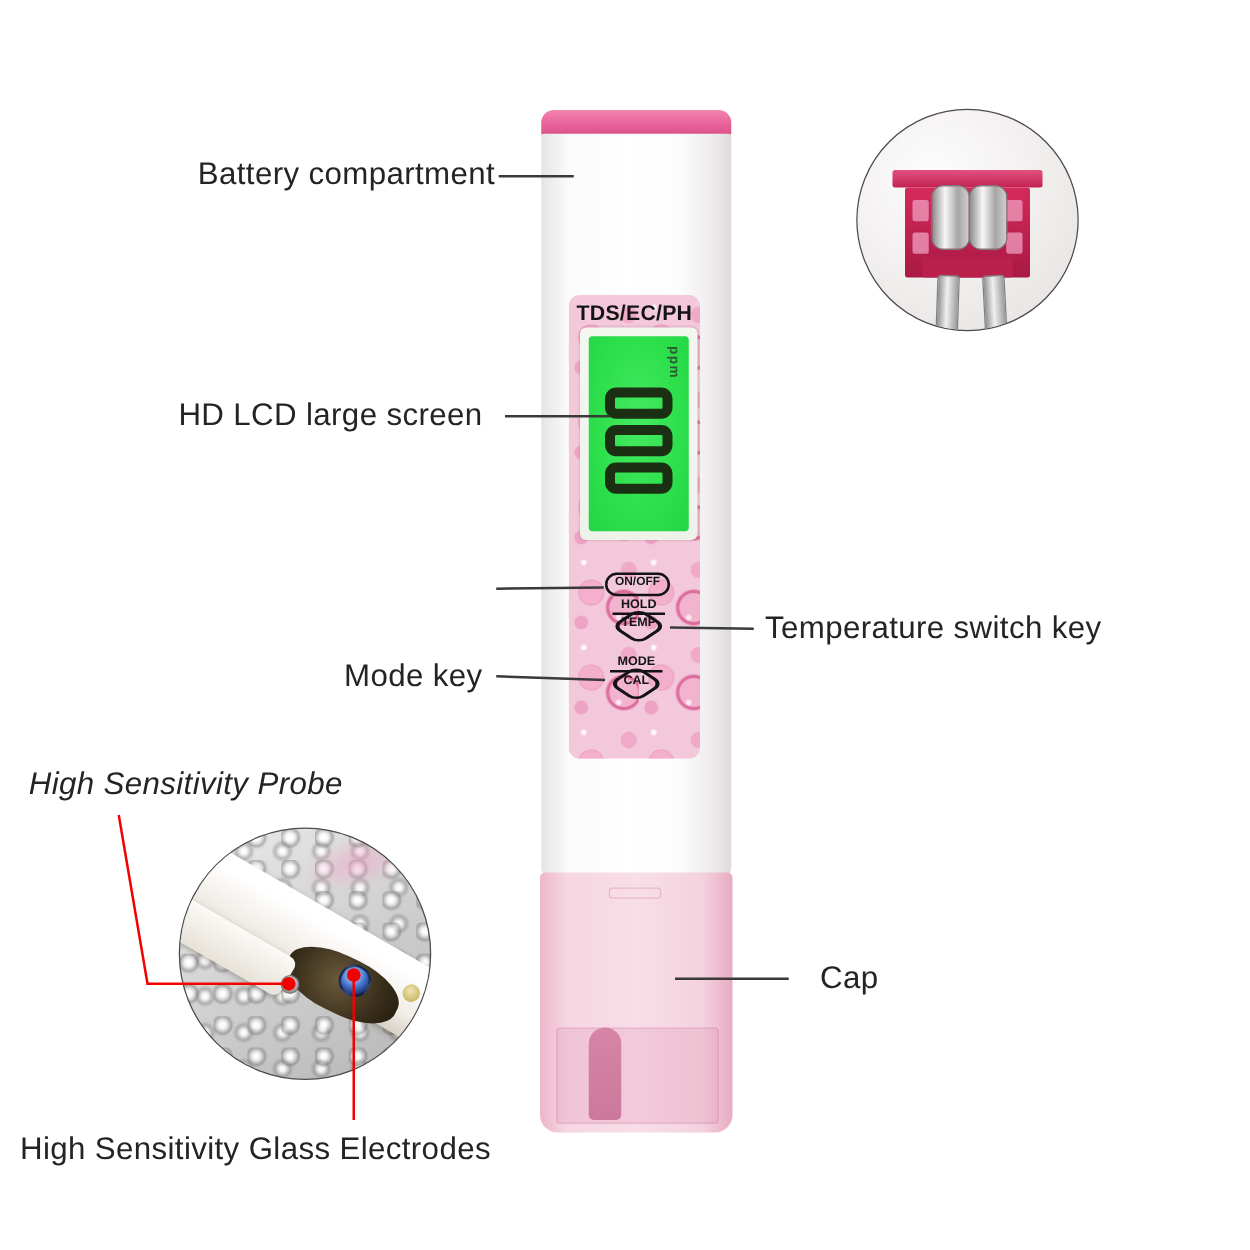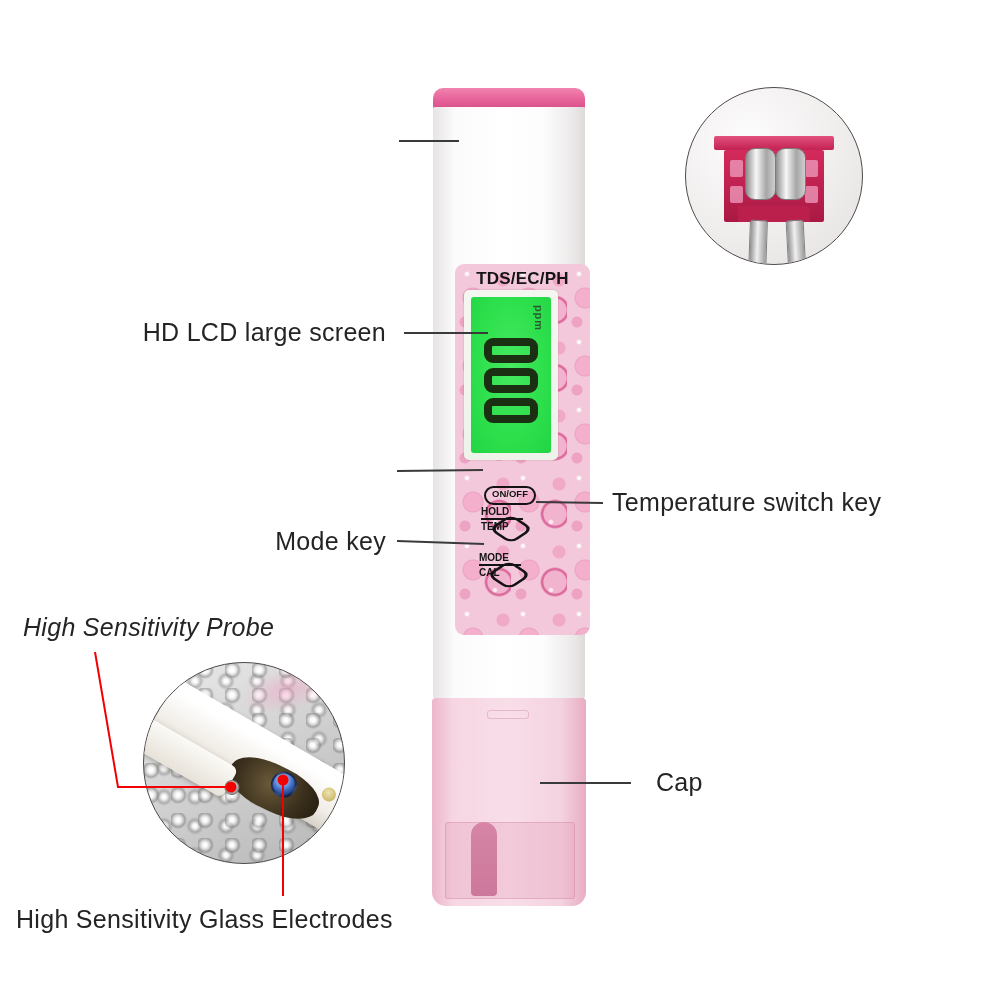--- a/index.html
+++ b/index.html
@@ -20,48 +20,48 @@
   #lbl-electrodes{top:905px;left:16px;}
   
   #lines{position:absolute;top:0;left:0;z-index:50;pointer-events:none;}
   
   .pen-topcap{position:absolute;left:433px;top:88px;width:152px;height:21px;
     border-radius:10px 10px 3px 3px;
     background:linear-gradient(180deg,#f283ae 0%,#e7629a 55%,#d94f88 100%);}
   .pen-body{position:absolute;left:433px;top:107px;width:152px;height:592px;
     border-radius:2px 2px 4px 4px;
     background:linear-gradient(90deg,#e6e3e3 0%,#fbfbfb 14%,#ffffff 45%,#fdfdfd 72%,#ece9e9 92%,#dedada 100%);}
-  .panel{position:absolute;left:455px;top:236px;width:135px;height:371px;border-radius:9px;
+  .panel{position:absolute;left:455px;top:236px;width:105px;height:371px;border-radius:9px;
     background-color:#f4c8db;
     background-image:
       radial-gradient(circle at 12px 10px, rgba(255,255,255,.85) 0 1.5px, transparent 3px),
       radial-gradient(circle at 40px 54px, rgba(255,255,255,.7) 0 1.5px, transparent 3px),
       radial-gradient(circle at 18px 34px, #f4afcd 0 9px, #eba2c2 10px, transparent 11px),
       radial-gradient(circle at 48px 16px, #f0a9c7 0 6px, transparent 7px),
       radial-gradient(circle at 44px 46px, transparent 11px, #dd6d9e 12px 13.5px, transparent 15px),
       radial-gradient(circle at 44px 46px, #f2b3cf 0 11px, transparent 12px),
       radial-gradient(circle at 10px 58px, #eda3c3 0 5px, transparent 6px);
-    background-size:56px 68px;margin-top:28px;}
+    background-size:56px 68px;}
   .brand{position:absolute;top:5px;left:0;width:100%;text-align:center;
     font-size:17px;font-weight:bold;color:#141414;letter-spacing:.2px;}
   .lcd-bezel{position:absolute;left:9px;top:26px;width:94px;height:170px;border-radius:5px;
     background:linear-gradient(180deg,#f4f7f0,#eef3ea);box-shadow:0 0 2px rgba(120,60,90,.35);}
   .lcd-screen{position:absolute;left:7px;top:7px;width:80px;height:156px;border-radius:3px;
     background:radial-gradient(ellipse at 50% 45%, #46ea61 0%, #2cdf4b 60%, #23d544 100%);overflow:hidden;}
   .lcd-unit{position:absolute;right:-1px;top:15px;font-size:11px;font-weight:bold;color:#2c5a33;
     transform:rotate(90deg);letter-spacing:1px;}
   .digits{position:absolute;left:0;top:41px;width:100%;display:flex;flex-direction:column;align-items:center;gap:5px;}
   .digit{width:54px;height:25px;box-sizing:border-box;border:8px solid #1b2f12;border-radius:9px;}
   
   .btn-onoff{position:absolute;left:29px;top:222px;width:52px;height:19px;box-sizing:border-box;
     border:2.5px solid #131313;border-radius:10px;display:flex;align-items:flex-start;justify-content:center;
     font-size:9.5px;font-weight:bold;color:#131313;}
   .diamond{position:absolute;width:20px;height:20px;box-sizing:border-box;border:2.5px solid #131313;
     border-radius:6px;transform:scale(1.6,1.05) rotate(45deg);}
-  .btn-stack{position:absolute;width:60px;display:flex;flex-direction:column;
+  .btn-stack{position:absolute;width:60px;display:flex;flex-direction:column;align-items:center;
     font-size:10px;font-weight:bold;color:#131313;line-height:11px;}
   .btn-divider{width:42px;height:2px;background:#131313;margin:1px 0;}
   #d-holdtemp{left:46px;top:255px;}
   #s-holdtemp{left:26px;top:242px;}
   #d-modecal{left:44px;top:301px;}
   #s-modecal{left:24px;top:288px;}
   
   .pen-cap{position:absolute;left:432px;top:698px;width:154px;height:208px;
     border-radius:4px 4px 14px 14px;
     background:linear-gradient(90deg,#ecb6ca 0%,#f6d6e2 14%,#f8dee8 50%,#f4d2df 84%,#e7acc3 100%);}
@@ -179,20 +179,21 @@
     <div class="probe-group">
       <div class="probe-bar"></div>
       <div class="probe-dot-yellow"></div>
       <div class="probe-cavity"></div>
       <div class="probe-electrode"></div>
       <div class="probe-arm"></div>
       <div class="probe-pin"></div>
     </div>
   </div>
 
+  <div class="label r" id="lbl-battery">Battery compartment</div>
   <div class="label r" id="lbl-screen">HD LCD large screen</div>
   <div class="label" id="lbl-temp">Temperature switch key</div>
   <div class="label r" id="lbl-mode">Mode key</div>
   <div class="label" id="lbl-probe">High Sensitivity Probe</div>
   <div class="label" id="lbl-cap">Cap</div>
   <div class="label" id="lbl-electrodes">High Sensitivity Glass Electrodes</div>
 
   <svg id="lines" width="1000" height="1000" viewBox="0 0 1000 1000">
     <line x1="399" y1="141" x2="459" y2="141" stroke="#3a3a3a" stroke-width="2"></line>
     <line x1="404" y1="333" x2="488" y2="333" stroke="#3a3a3a" stroke-width="2"></line>

